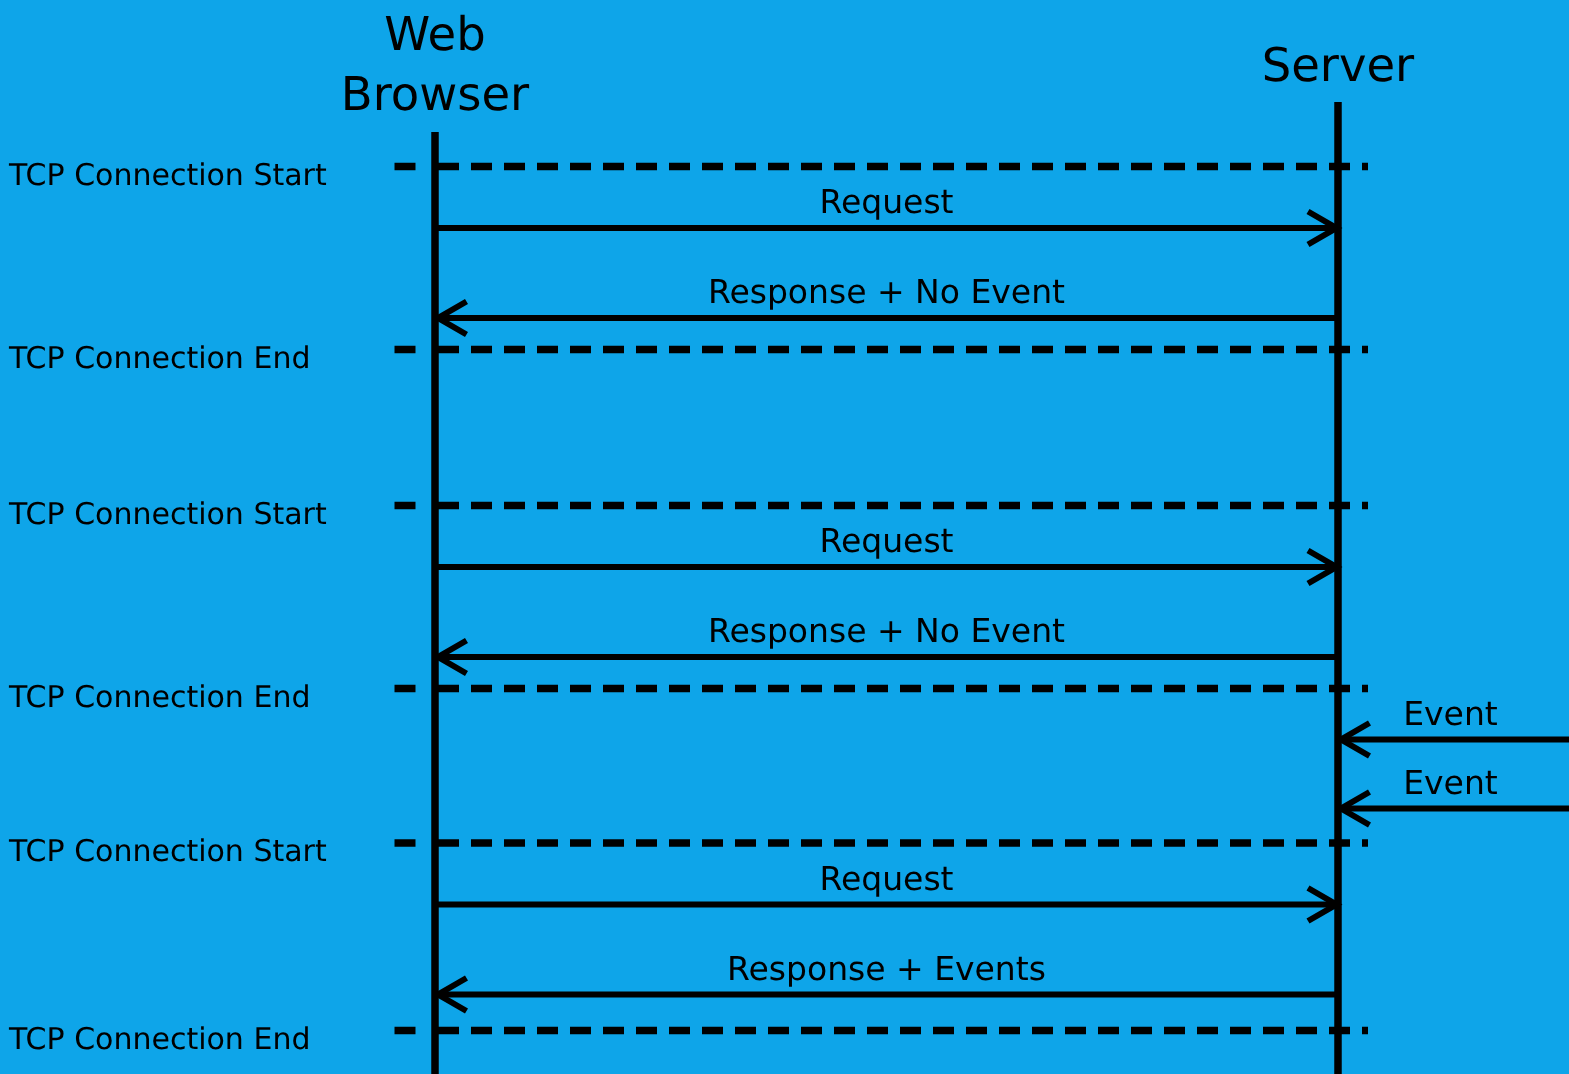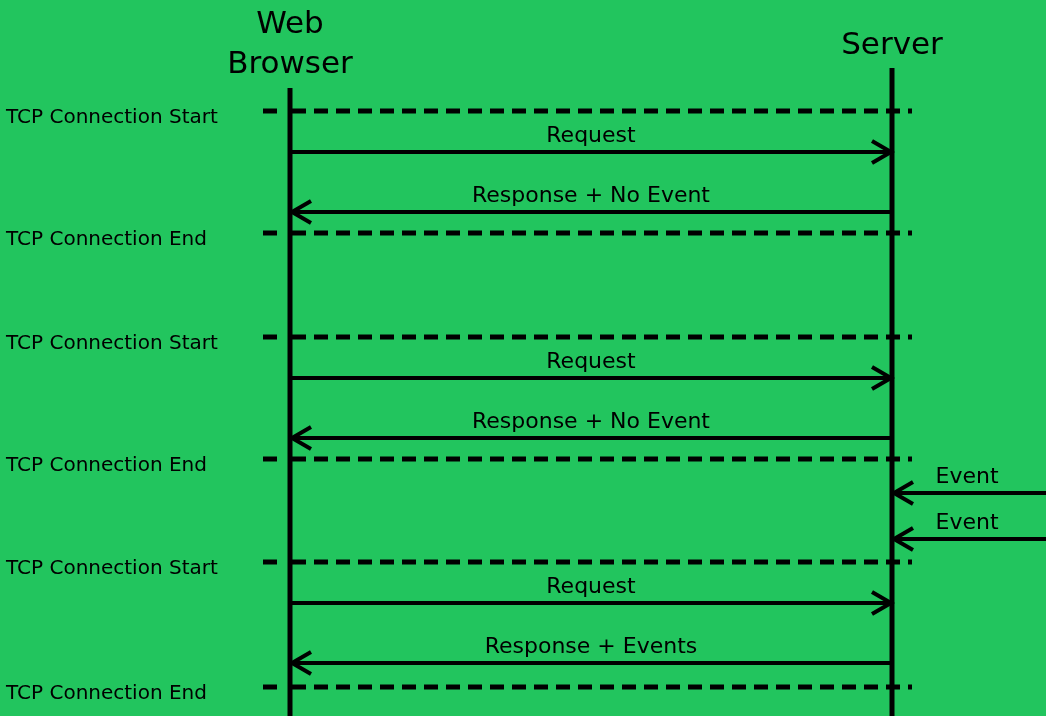--- a/index.html
+++ b/index.html
@@ -9,21 +9,21 @@
     background: #ffffff;
   }
   body {
     font-family: "DejaVu Sans", "Liberation Sans", sans-serif;
     color: #000000;
   }
   #diagram-root {
     position: relative;
     width: 1046px;
     height: 716px;
-    background: #22c55e;
+    background: #0ea5e9;
     overflow: hidden;
   }
   #diagram-svg {
     position: absolute;
     left: 0;
     top: 0;
     width: 1046px;
     height: 716px;
     display: block;
   }

